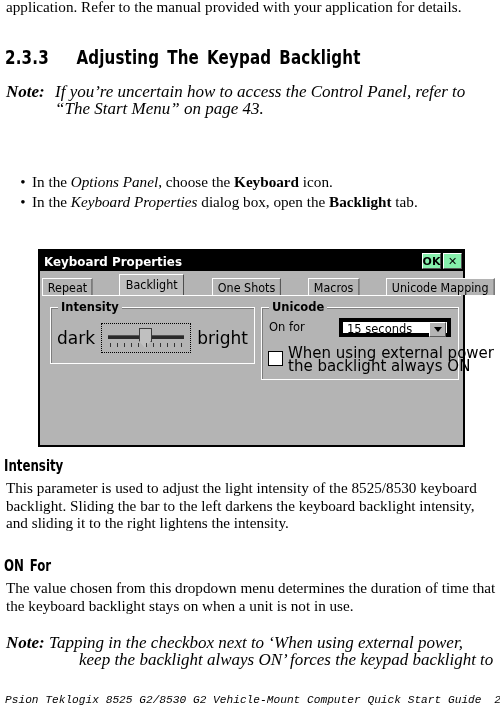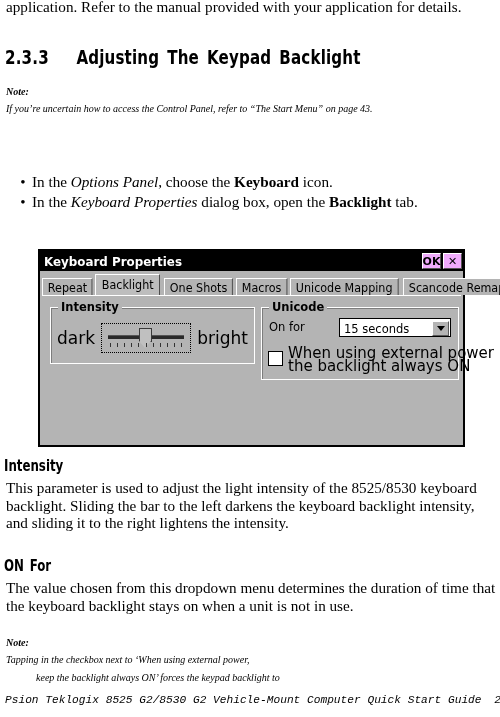--- a/index.html
+++ b/index.html
@@ -58,24 +58,23 @@
   }
   .section-head .ttl {
     word-spacing: 3px;
   }
 
   
   .note {
     position: absolute;
     display: flex;
     font-family: "Liberation Serif", serif;
-    font-size: 10px;
+    font-size: 17px;
     line-height: 17.4px;
     font-style: italic;
-    flex-direction: column;
   }
   .note .note-label {
     font-weight: bold;
     font-style: italic;
     flex: 0 0 auto;
   }
   .note .note-body {
     font-style: italic;
   }
   .note-1 {
@@ -177,21 +176,21 @@
     font-size: 12.5px;
     letter-spacing: 0px;
     flex: 1 1 auto;
     transform: scaleX(0.95);
     transform-origin: left center;
     white-space: nowrap;
   }
   .tb-btn {
     width: 19px;
     height: 16px;
-    background: #f0abfc;
+    background: #86efac;
     border-top: 1px solid #ffffff;
     border-left: 1px solid #ffffff;
     border-right: 1px solid #555555;
     border-bottom: 1px solid #555555;
     color: #000;
     font-size: 11px;
     font-weight: bold;
     display: flex;
     align-items: center;
     justify-content: center;
@@ -201,20 +200,21 @@
   }
 
   
   .tabstrip {
     position: relative;
     height: 24px;
     margin-top: 0px;
     padding-left: 2px;
     display: flex;
     align-items: flex-end;
+    gap: 24px;
   }
   .tab {
     background: #b4b4b4;
     border-top: 1px solid #ffffff;
     border-left: 1px solid #ffffff;
     border-right: 1px solid #4a4a4a;
     border-bottom: none;
     font-size: 11.5px;
     color: #000;
     padding: 2px 5px 2px 5px;
@@ -376,23 +376,23 @@
     font-family: "DejaVu Sans", "Liberation Sans", sans-serif;
     white-space: nowrap;
     flex: 0 0 auto;
   }
   .combo {
     position: absolute;
     right: 0;
     width: 112px;
     height: 19px;
     background: #ffffff;
-    border: 1px solid #000000;
-    display: flex;
-    align-items: flex-end;
+    border: 4px solid #000000;
+    display: flex;
+    align-items: flex-start;
     box-sizing: border-box;
   }
   .combo .cval {
     flex: 1 1 auto;
     font-size: 11.5px;
     padding-left: 4px;
     color: #000;
     white-space: nowrap;
     font-family: "DejaVu Sans", "Liberation Sans", sans-serif;
   }

